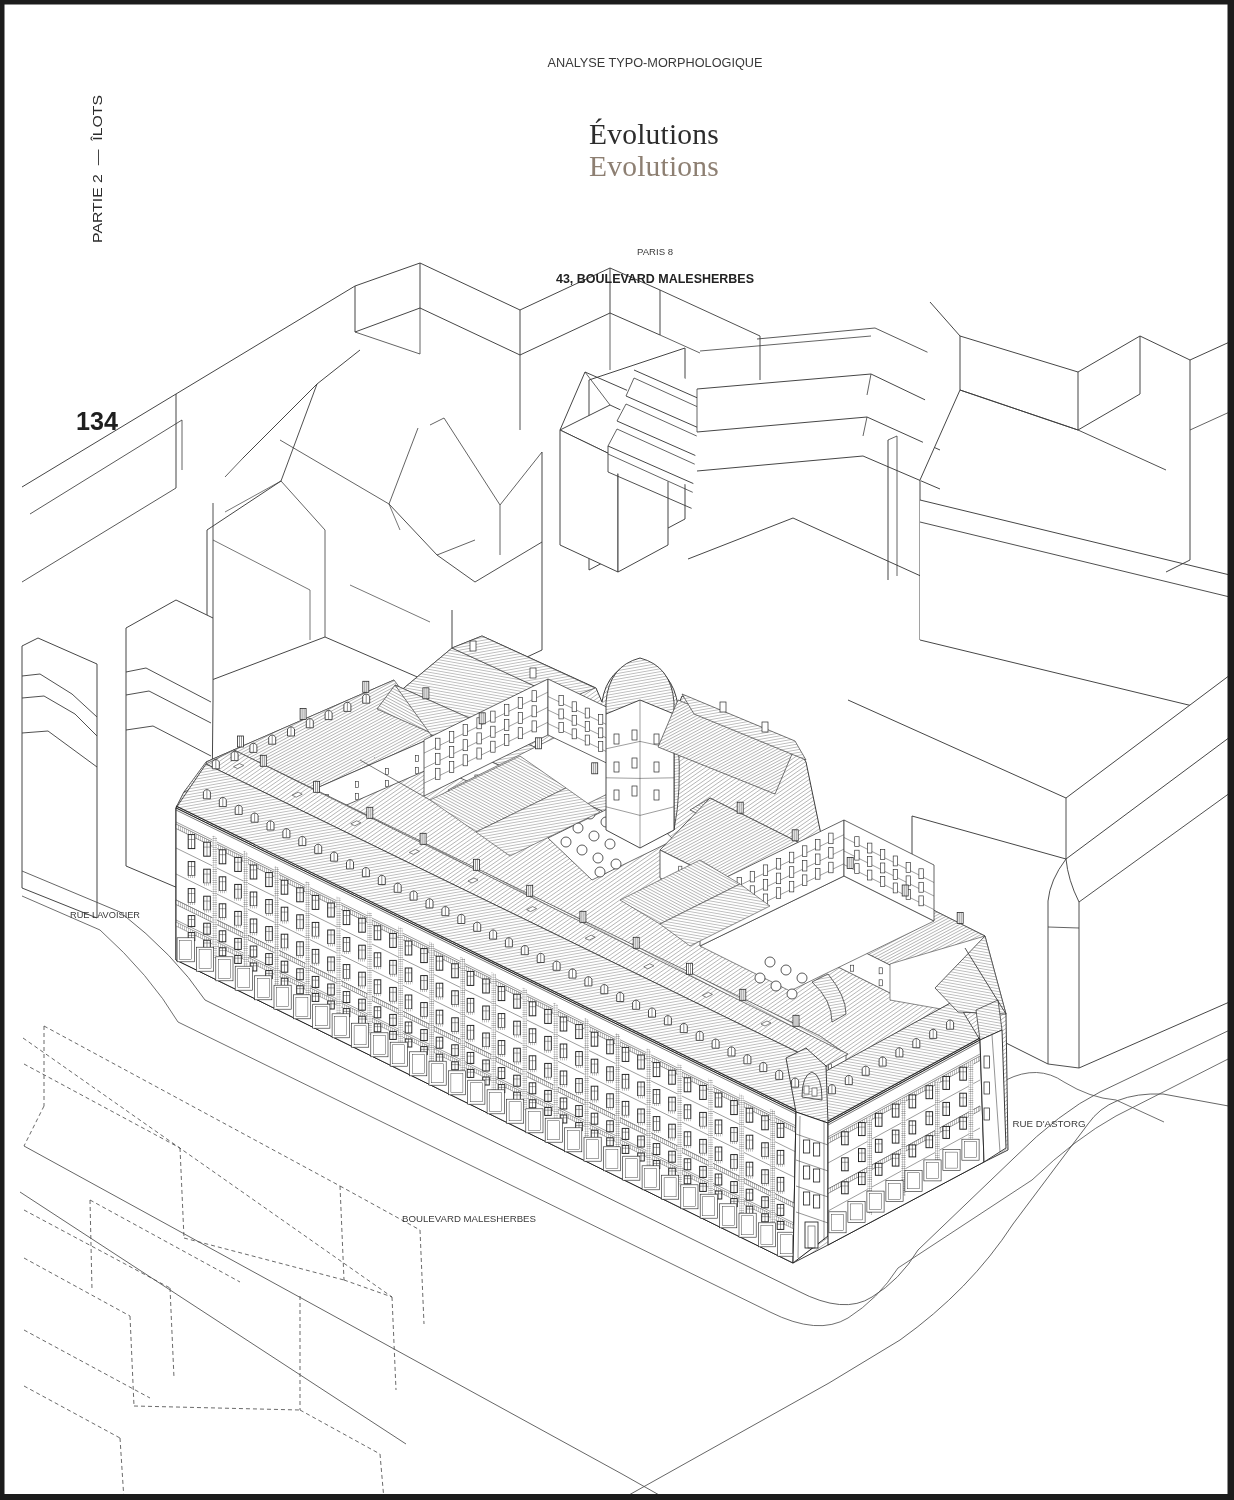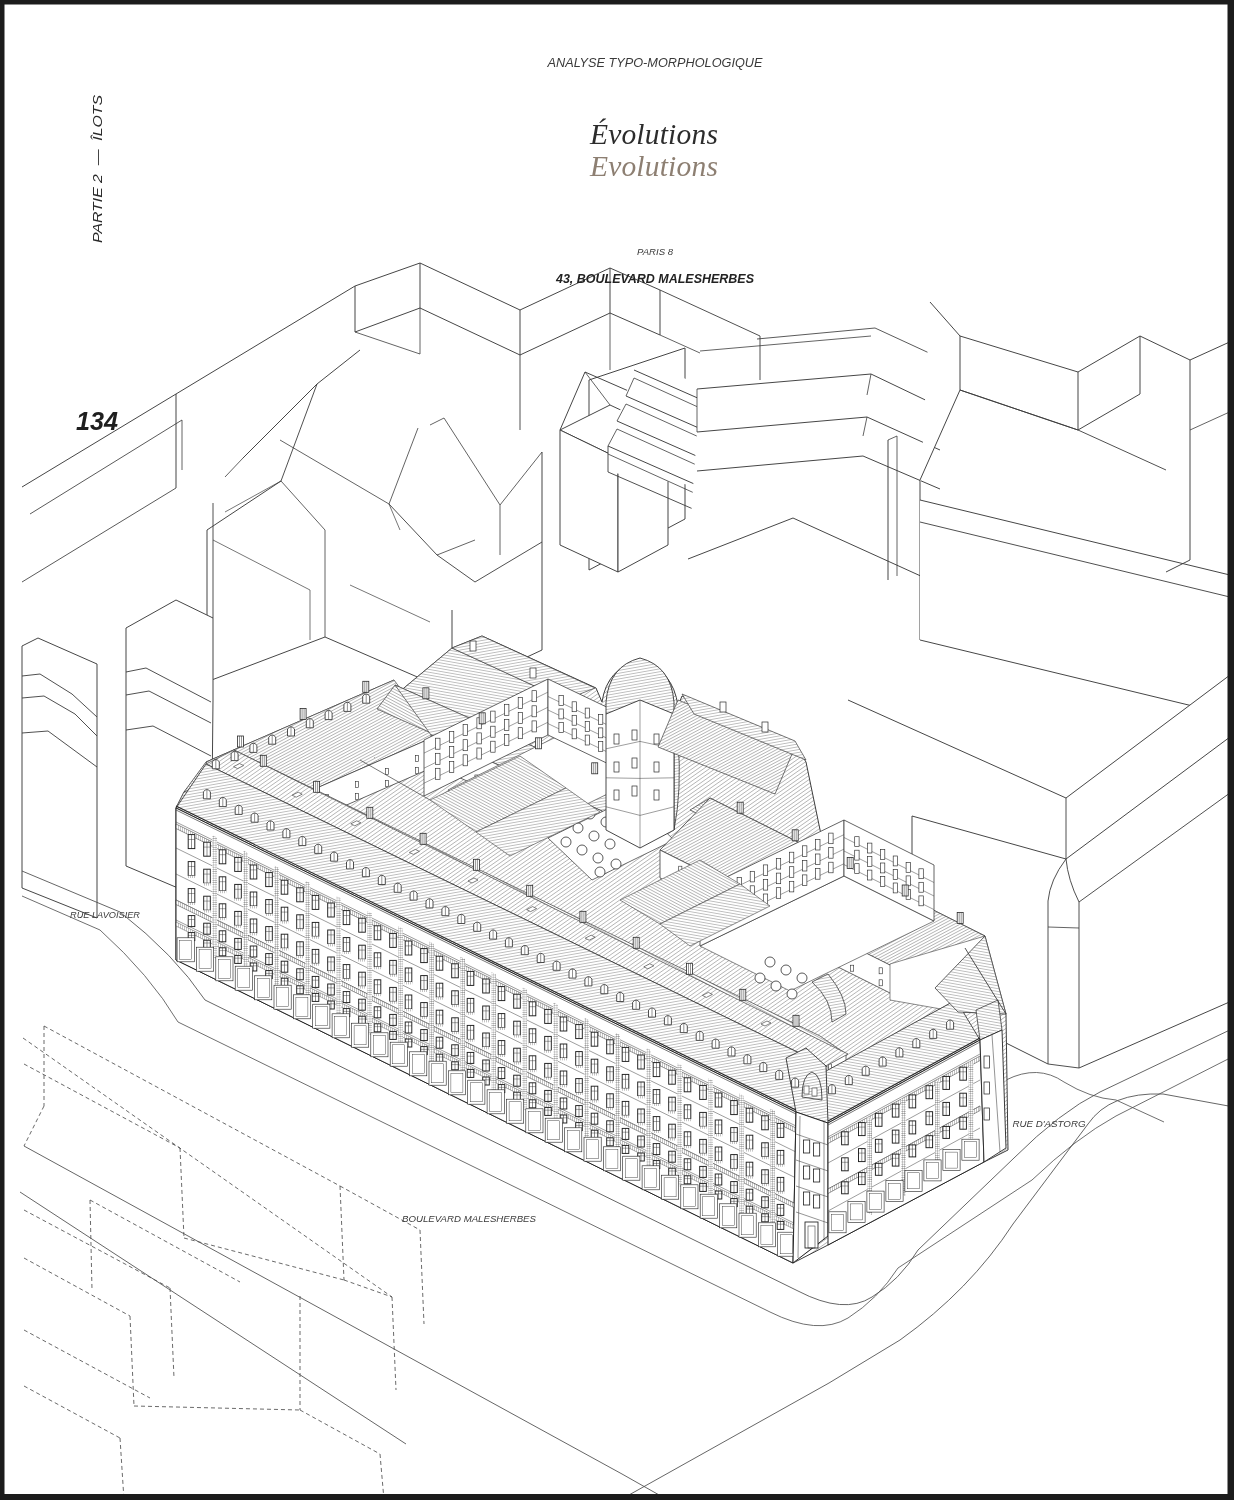--- a/index.html
+++ b/index.html
@@ -1,14 +1,14 @@
 <!DOCTYPE html>
 <html><head><meta charset="utf-8"><style>
 html,body{margin:0;padding:0;background:#ffffff;}
-.page{position:relative;width:1234px;height:1500px;background:#fef9c3;overflow:hidden;font-style:italic;}
+.page{position:relative;width:1234px;height:1500px;background:#fef9c3;overflow:hidden;}
 </style></head><body>
 <div class="page">
 <svg width="1234" height="1500" viewBox="0 0 1234 1500">
 <defs>
 <pattern id="hA" width="2.7" height="2.7" patternUnits="userSpaceOnUse" patternTransform="rotate(62)">
           <rect width="2.7" height="2.7" fill="white"></rect>
           <line x1="0" y1="0" x2="0" y2="2.7" stroke="#1d1d1d" stroke-width="0.6"></line>
         </pattern>
 <pattern id="hB" width="2.7" height="2.7" patternUnits="userSpaceOnUse" patternTransform="rotate(-62)">
           <rect width="2.7" height="2.7" fill="white"></rect>

